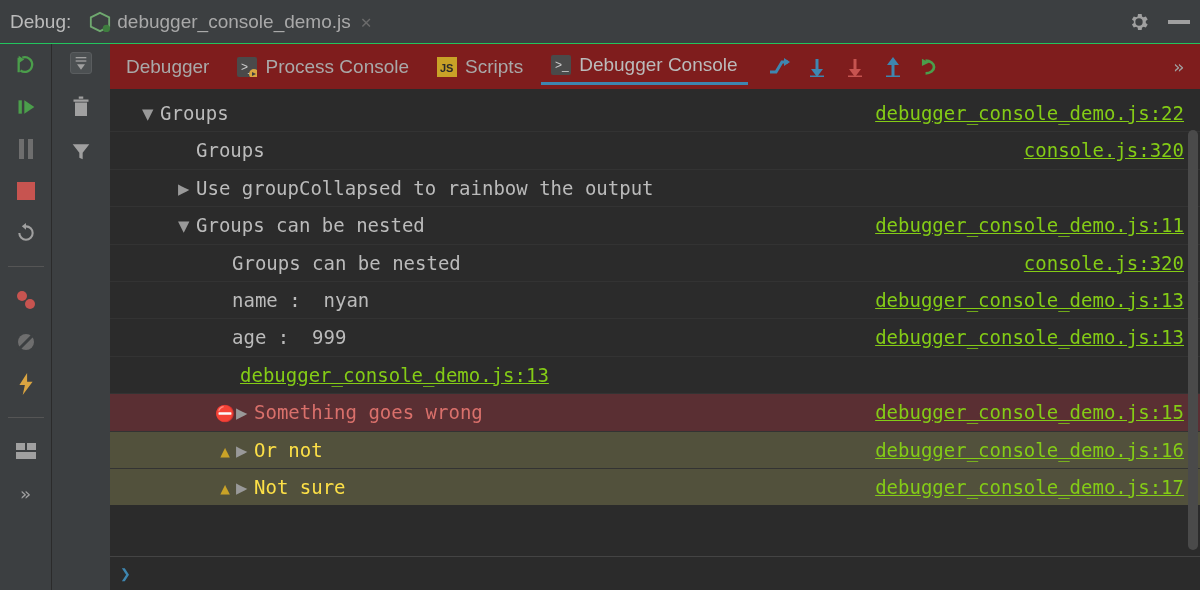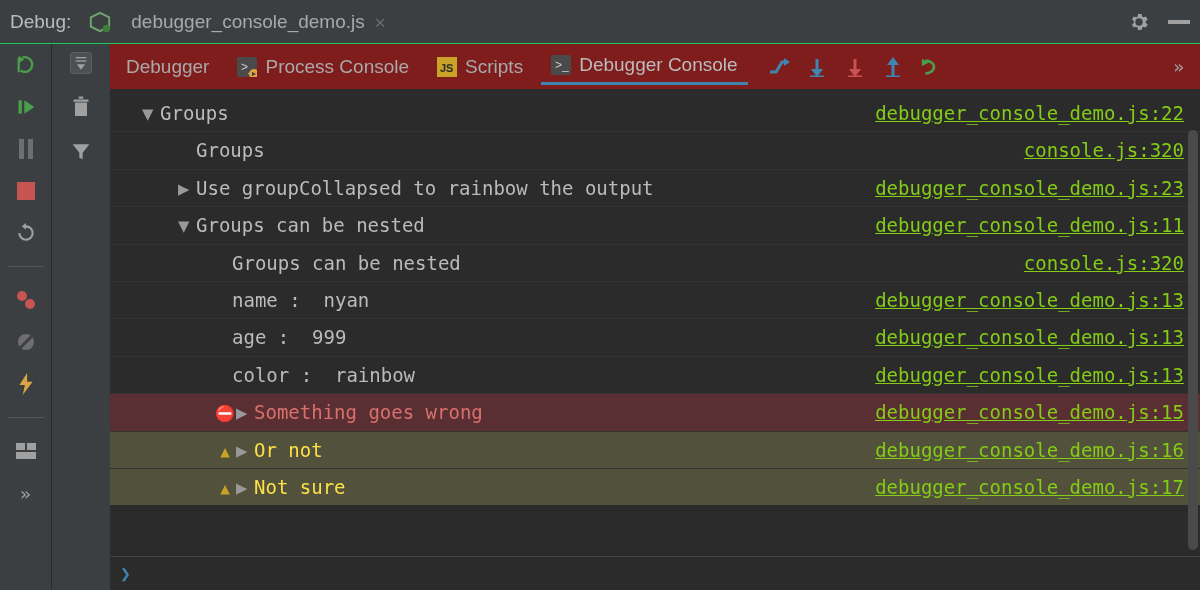--- a/index.html
+++ b/index.html
@@ -13,21 +13,21 @@
     position: relative;
   }
   .titlebar {
     height: 44px;
     display: flex; align-items: center;
     padding: 0 10px;
     background: #3c3f41;
     border-bottom: 1px solid #22c55e;
   }
   .titlebar .label { color: #bbbbbb; font-family: sans-serif; font-size: 19px; margin-right: 18px; }
-  .titlebar .file { color: #a9a9a9; font-family: sans-serif; font-size: 19px; margin-left: 20px; }
+  .titlebar .file { color: #a9a9a9; font-family: sans-serif; font-size: 19px; margin-left: 6px; }
   .close-x { color: #6b6b6b; font-size: 18px; margin-left: 10px; cursor: pointer; }
   .titlebar .right { margin-left: auto; display: flex; gap: 18px; align-items: center; }
   .gear, .minimize { color: #a0a0a0; cursor: pointer; }
 
   .body-row { display: flex; height: calc(100% - 44px); }
 
   .lefticons {
     width: 52px;
     background: #3c3f41;
     border-right: 1px solid #2b2b2b;
@@ -316,21 +316,20 @@
         <div class="entry">
           <span class="indent" style="width: 68px;"></span>
           <span class="caret"></span>
           <span class="text">Groups</span>
           <span class="src">console.js:320</span>
         </div>
         <div class="entry">
           <span class="indent" style="width: 68px;"></span>
           <span class="caret">▶</span>
           <span class="text">Use groupCollapsed to rainbow the output</span>
-          <span class="src">debugger_console_demo.js:23</span>
         </div>
         <div class="entry">
           <span class="indent" style="width: 68px;"></span>
           <span class="caret">▼</span>
           <span class="text">Groups can be nested</span>
           <span class="src">debugger_console_demo.js:11</span>
         </div>
         <div class="entry">
           <span class="indent" style="width: 104px;"></span>
           <span class="caret"></span>
@@ -345,21 +344,20 @@
         </div>
         <div class="entry">
           <span class="indent" style="width: 104px;"></span>
           <span class="caret"></span>
           <span class="text">age :  999</span>
           <span class="src">debugger_console_demo.js:13</span>
         </div>
         <div class="entry">
           <span class="indent" style="width: 104px;"></span>
           <span class="caret"></span>
-          <span class="text">color :  rainbow</span>
           <span class="src">debugger_console_demo.js:13</span>
         </div>
         <div class="entry error">
           <span class="indent" style="width: 104px;"></span>
           <span style="width: 22px; display: inline-block; text-align: center;"><span class="em-err">⛔</span></span>
           <span class="caret">▶</span>
           <span class="text">Something goes wrong</span>
           <span class="src">debugger_console_demo.js:15</span>
         </div>
         <div class="entry warn">

